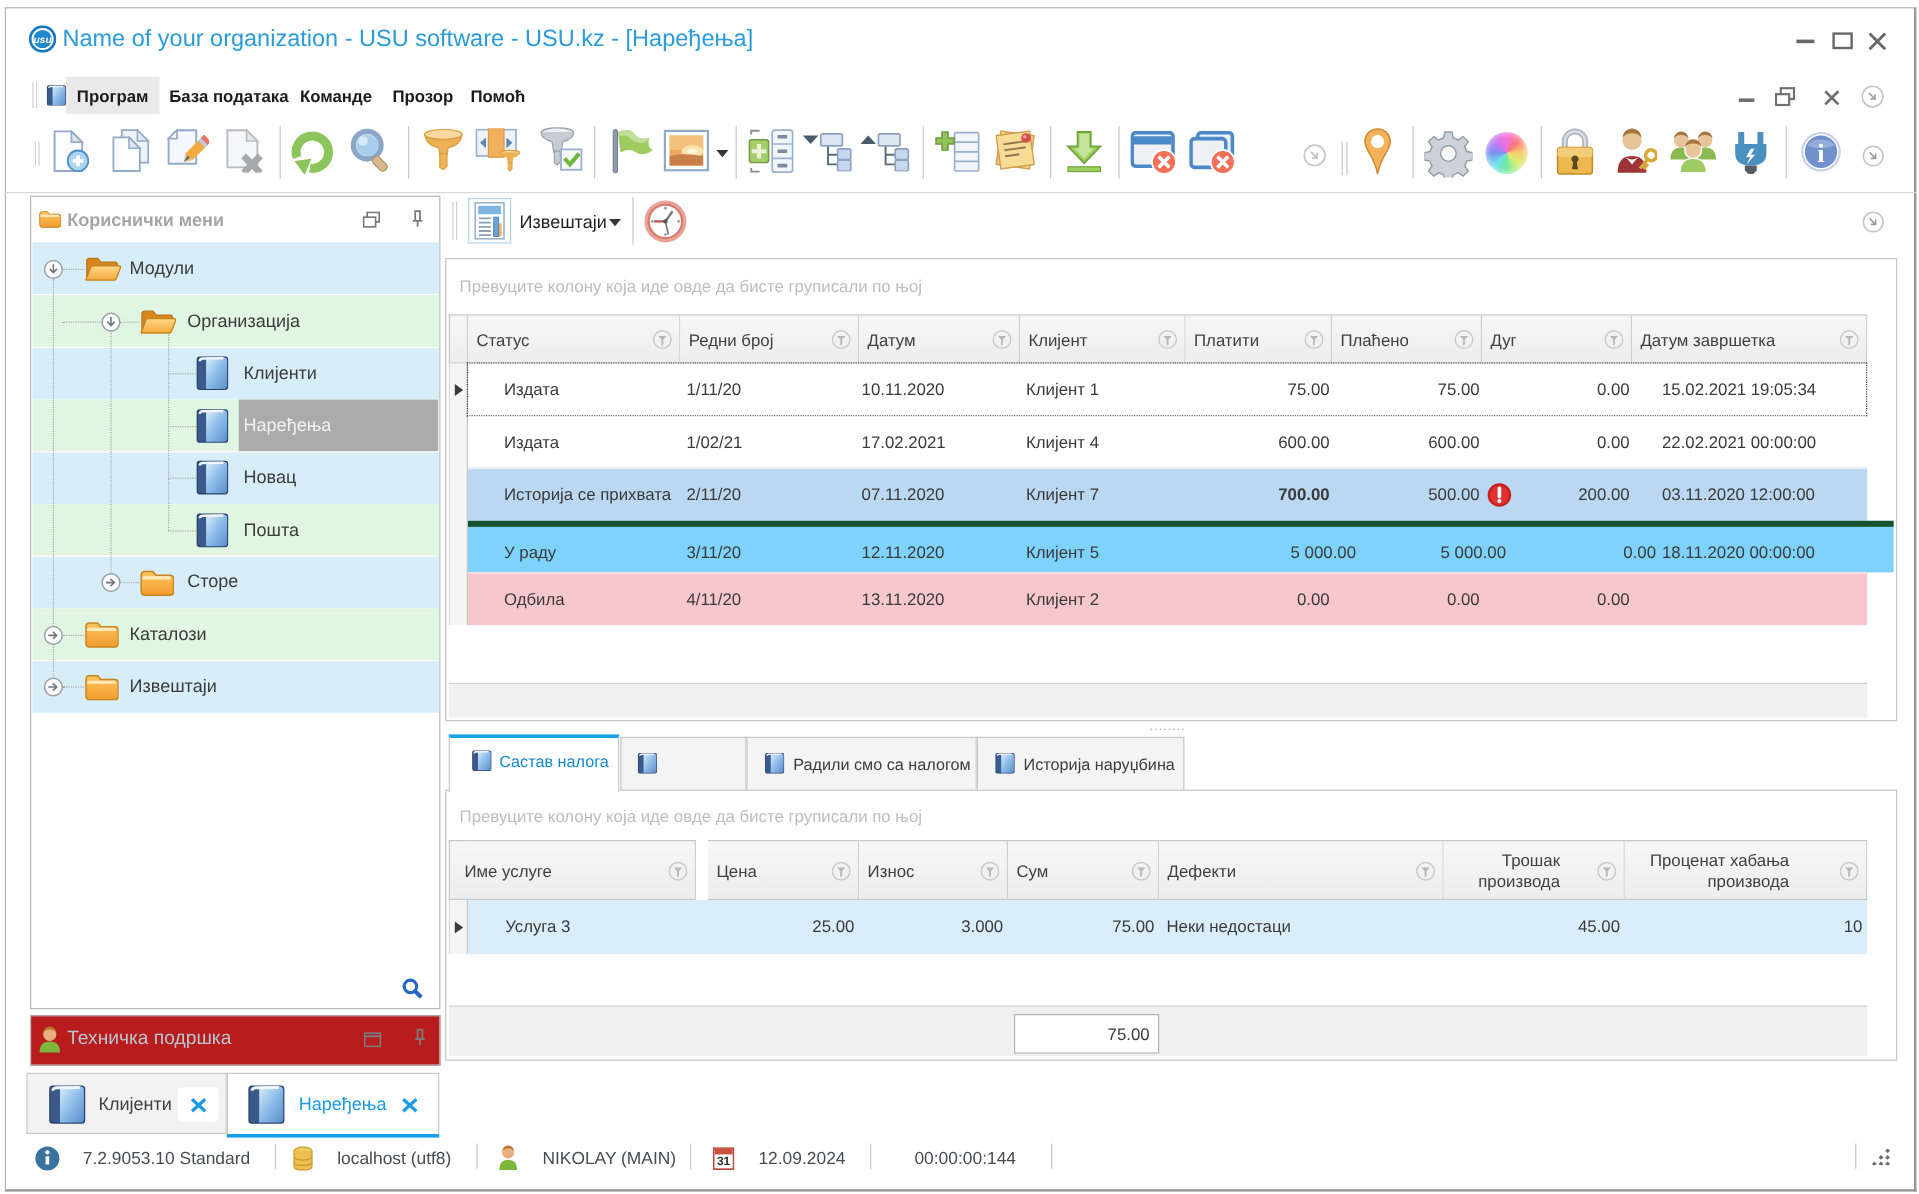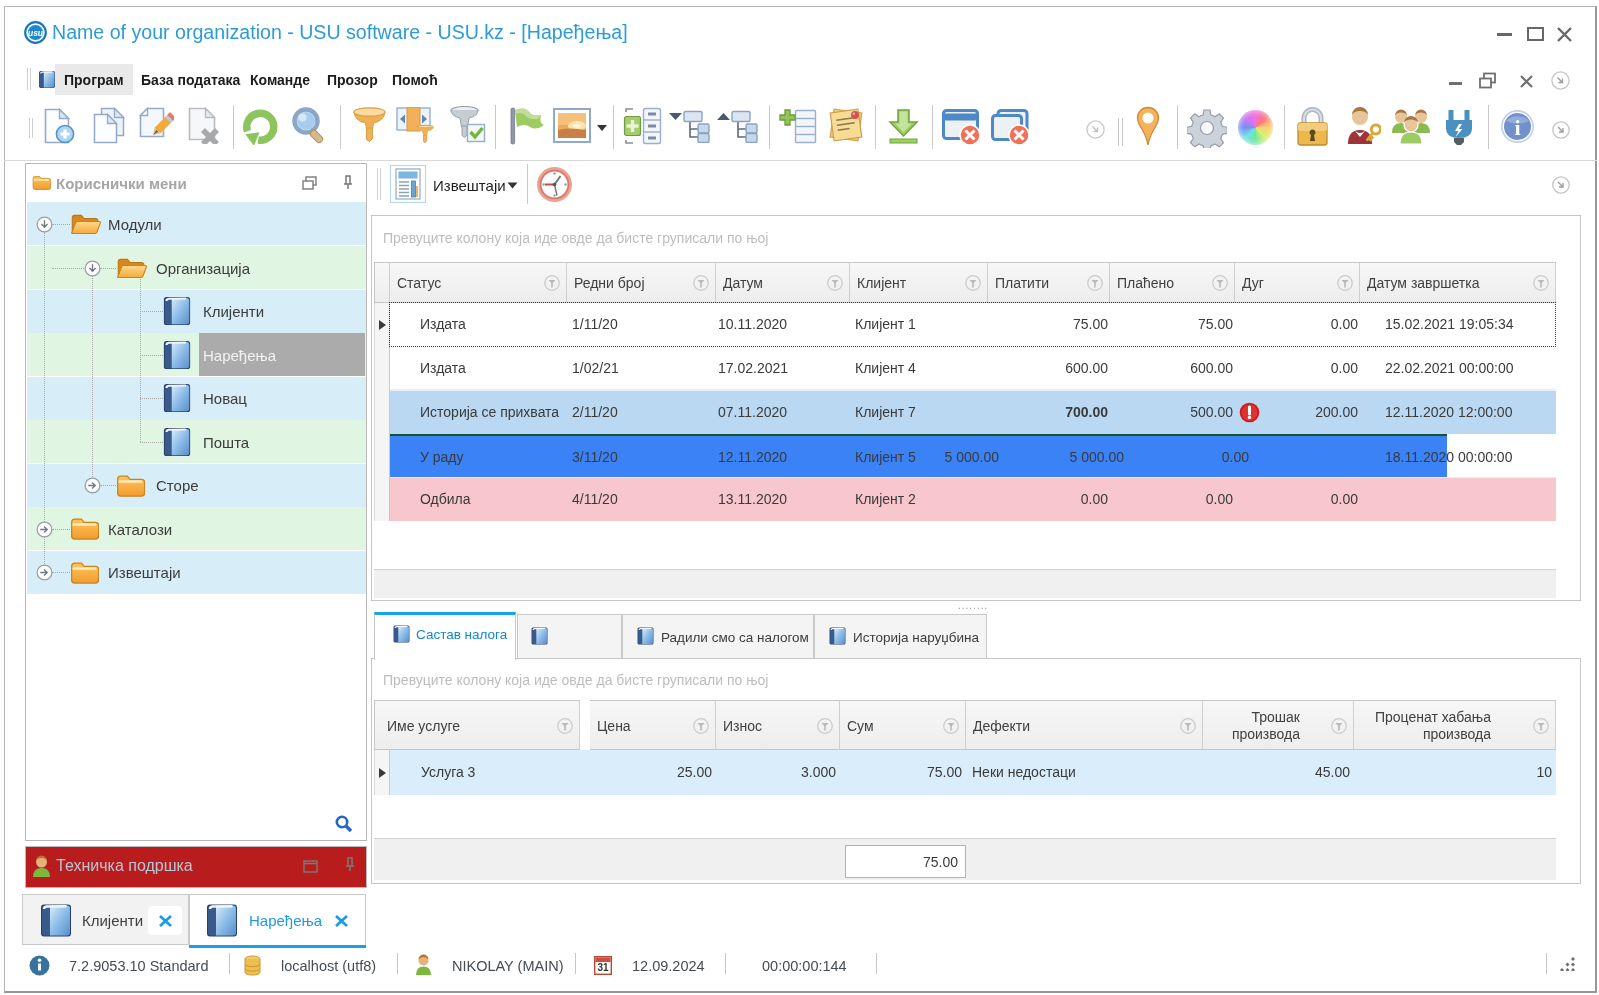--- a/index.html
+++ b/index.html
@@ -625,23 +625,23 @@
         <span class="cell" style="left:465px;top:13px;">Клијент 7</span>
         <span class="cell num" style="right:448px;top:13px;font-weight:bold;">700.00</span>
         <span class="cell num" style="right:323px;top:13px;">500.00</span>
         <svg class="abs" style="left:849px;top:11px;" width="21" height="21">
           <circle cx="10.5" cy="10.5" r="9.8" fill="#c81e1e"></circle>
           <circle cx="10.5" cy="10.5" r="8" fill="#e03030"></circle>
           <path d="M10.5 5 v7" stroke="#fff" stroke-width="3" stroke-linecap="round"></path>
           <circle cx="10.5" cy="15.5" r="1.7" fill="#fff"></circle>
         </svg>
         <span class="cell num" style="right:198px;top:13px;">200.00</span>
-        <span class="cell" style="left:995px;top:13px;">12.11.2020 12:00:00</span>
+        <span class="cell" style="left:995px;top:13px;">03.11.2020 12:00:00</span>
  </div>
- <div class="abs row" style="left:18px;top:218px;width:1057px;height:43px;background:#3b82f6;border-top:2px solid #14532d;">
+ <div class="abs row" style="left:18px;top:218px;width:1188px;height:43px;background:#7dd3fc;border-top:5px solid #14532d;">
   <span class="cell" style="left:30px;top:13px;">У раду</span>
         <span class="cell" style="left:182px;top:13px;">3/11/20</span>
         <span class="cell" style="left:328px;top:13px;">12.11.2020</span>
         <span class="cell" style="left:465px;top:13px;">Клијент 5</span>
         <span class="cell num" style="right:448px;top:13px;">5 000.00</span>
         <span class="cell num" style="right:323px;top:13px;">5 000.00</span>
         <span class="cell num" style="right:198px;top:13px;">0.00</span>
         <span class="cell" style="left:995px;top:13px;">18.11.2020 00:00:00</span>
  </div>
  <div class="abs row" style="left:18px;top:261px;width:1166px;height:44px;background:#f8c7cd;border-top:1px solid #fce8ea;">

